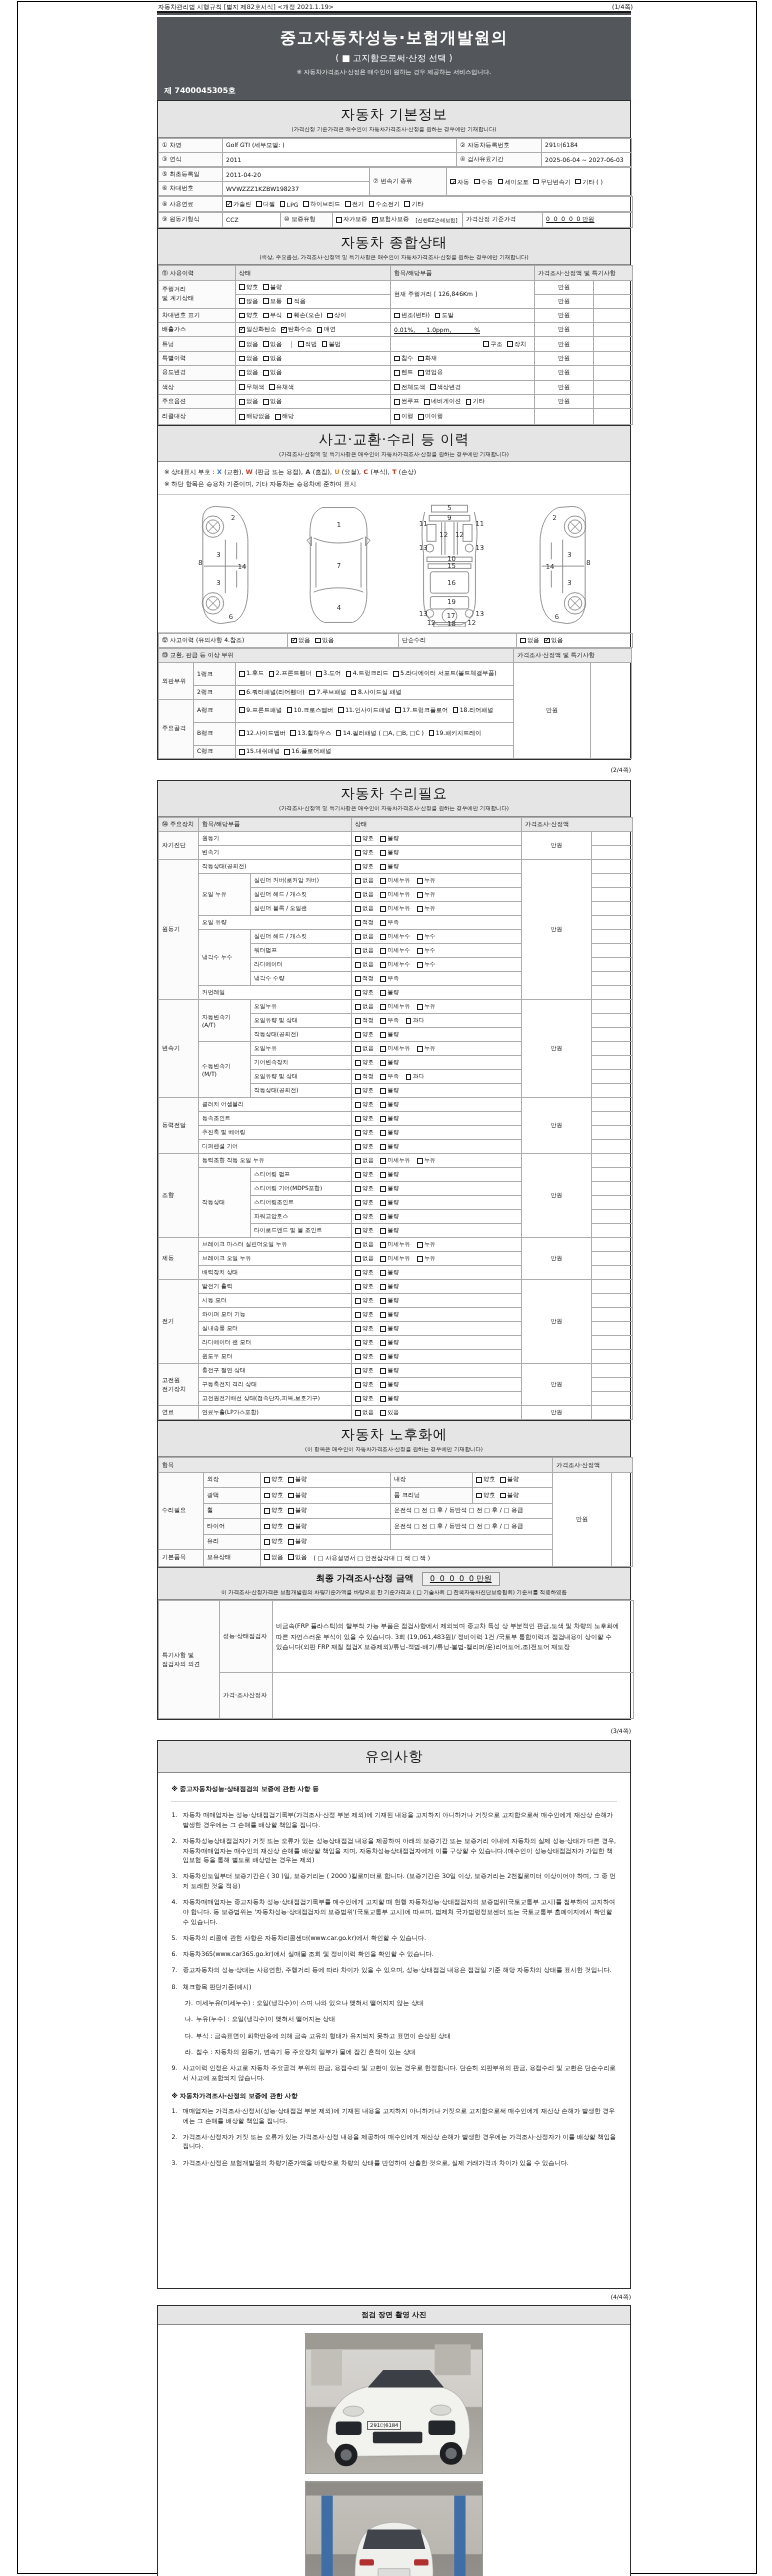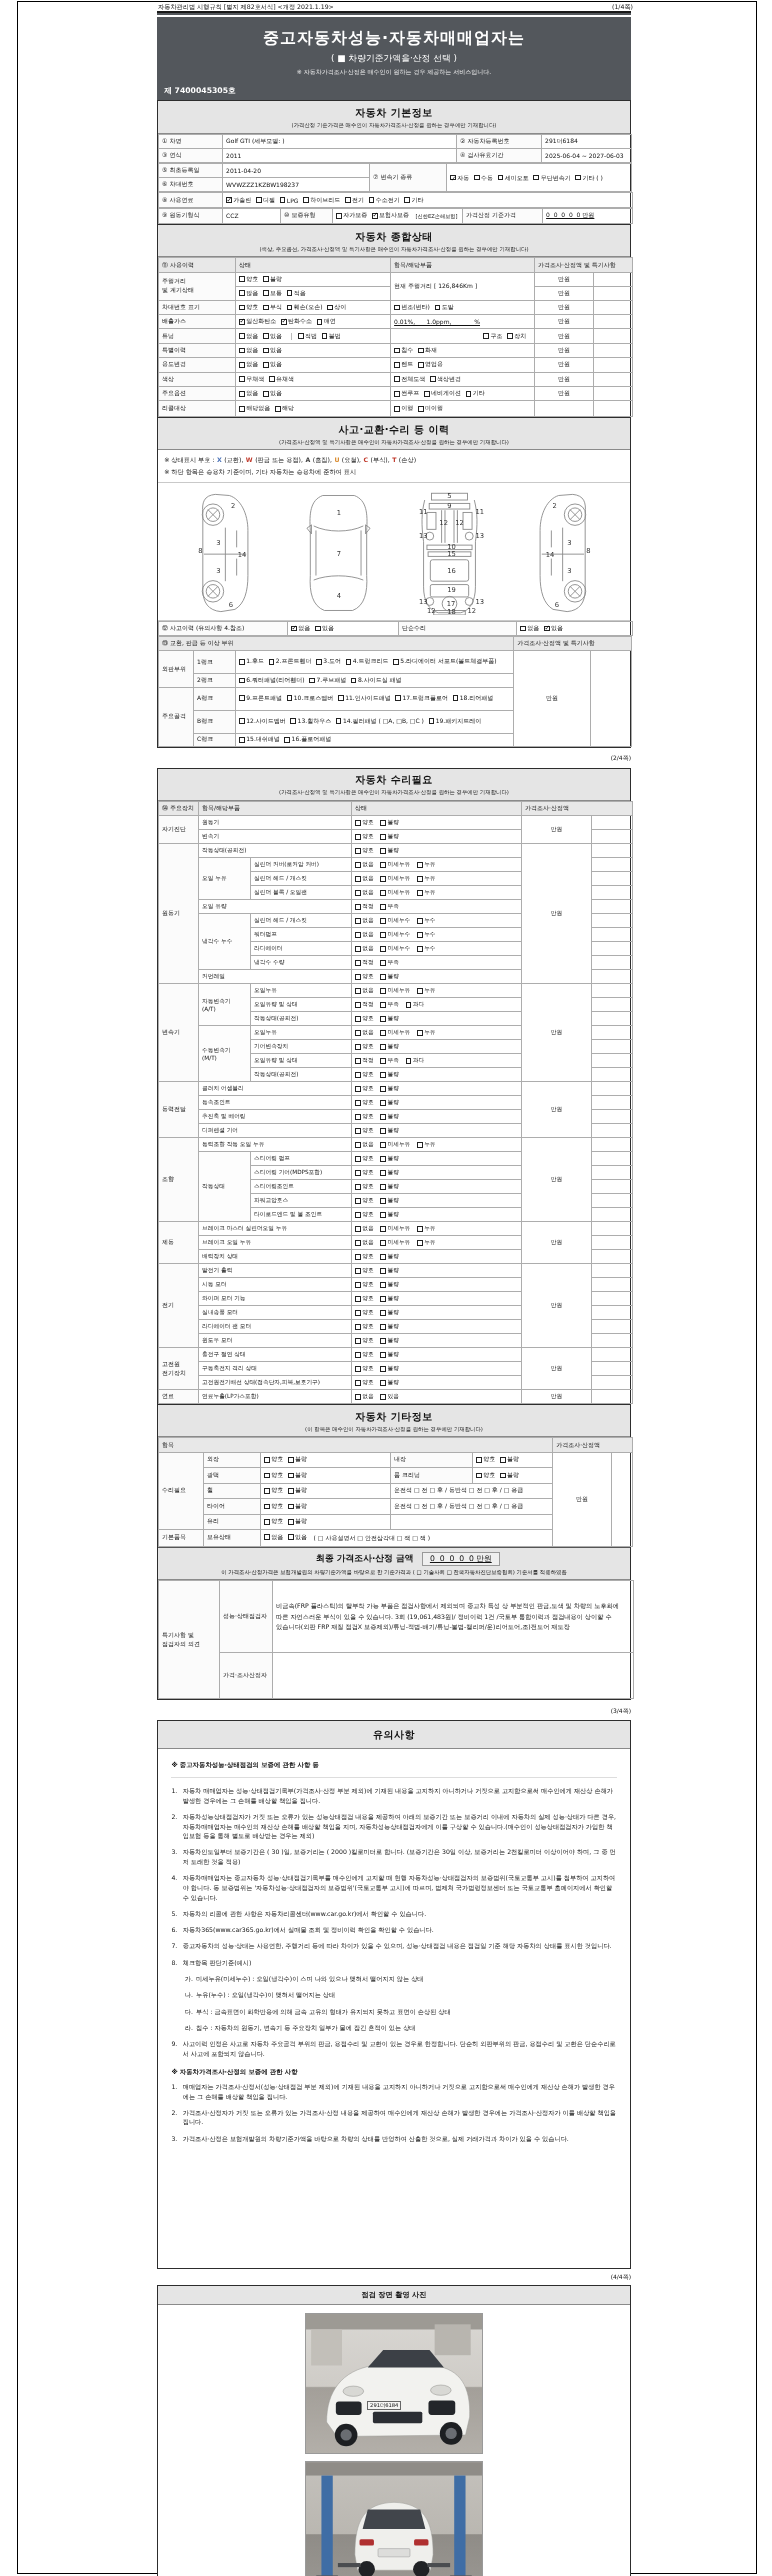--- a/index.html
+++ b/index.html
@@ -15,21 +15,21 @@
   .hdr-stripe{height:2.6px;background:#fff;margin:1.5px 0 0 0;}
   .hdr-inner{padding:10.3px 5.2px 3.1px;text-align:center;}
   .hdr-title{font-size:16px;font-weight:bold;letter-spacing:1px;}
   .hdr-select{font-size:8.8px;margin-top:4.1px;}
   .hdr-note{font-size:6px;margin-top:3.6px;color:#f2f2f2;}
   .hdr-docno{padding:5.2px 7.2px 4.6px;font-size:7.7px;font-weight:bold;text-align:left;}
 
   
   .box{border:1.5px solid #2d2d2d;border-top-width:1.5px;background:#fff;}
   .sec-title{background:#e5e5e5;text-align:center;padding:4.6px 0 3.6px;border-bottom:0.5px solid #8a8a8a;}
-  .sec-title .t{font-size:10px;font-weight:bold;letter-spacing:0.5px;}
+  .sec-title .t{font-size:14px;font-weight:normal;letter-spacing:0.5px;}
   .sec-title .s{font-size:5.4px;margin-top:2.1px;color:#222;}
   table{border-collapse:collapse;width:474px;table-layout:fixed;}
   td,th{border:0.5px solid #adadad;font-size:6px;font-weight:normal;padding:1px 3.1px;
         vertical-align:middle;text-align:left;word-break:keep-all;}
   th.lab,td.lab{background:#fbfbfb;}
   tr.hrow td, tr.hrow th{background:#e8e8e8;font-size:6px;padding:2.1px 3.1px;}
   .pcell{text-align:center;}
   .pre{white-space:pre;text-decoration:underline;}
   .cbx{letter-spacing:0;}
 
@@ -97,22 +97,22 @@
 <div class="sheet">
   <div class="outer-frame"></div>
   <div class="topbar-left">자동차관리법 시행규칙 [별지 제82호서식] &lt;개정 2021.1.19&gt;</div>
   <div class="topbar-right">(1/4쪽)</div>
 
   <div class="col">
 
     <div class="hdr">
       <div class="hdr-stripe"></div>
       <div class="hdr-inner">
-        <div class="hdr-title">중고자동차성능·자동차매매업자는</div>
-        <div class="hdr-select">( ■ 차량기준가액을·산정 선택 )</div>
+        <div class="hdr-title">중고자동차성능·보험개발원의</div>
+        <div class="hdr-select">( ■ 고지함으로써·산정 선택 )</div>
         <div class="hdr-note">※ 자동차가격조사·산정은 매수인이 원하는 경우 제공하는 서비스입니다.</div>
       </div>
       <div class="hdr-docno">제 7400045305호</div>
     </div>
 
     <div class="box">
       <div class="sec-title">
         <div class="t">자동차 기본정보</div>
         <div class="s">(가격산정 기준가격은 매수인이 자동차가격조사·산정을 원하는 경우에만 기재합니다)</div>
       </div>
@@ -1231,21 +1231,21 @@
                 </span></td>
               <td class="pcell" rowspan="1">만원</td>
               <td></td>
             </tr>
           </tbody>
       </table>
     </div>
 
     <div class="box" style="border-top:none">
       <div class="sec-title">
-        <div class="t">자동차 기타정보</div>
+        <div class="t">자동차 노후화에</div>
         <div class="s">(이 항목은 매수인이 자동차가격조사·산정을 원하는 경우에만 기재합니다)</div>
       </div>
       <table>
         <colgroup>
             <col style="width:45px">
             <col style="width:57px">
             <col style="width:130px">
             <col style="width:82px">
             <col style="width:80px">
             <col style="width:59px">

